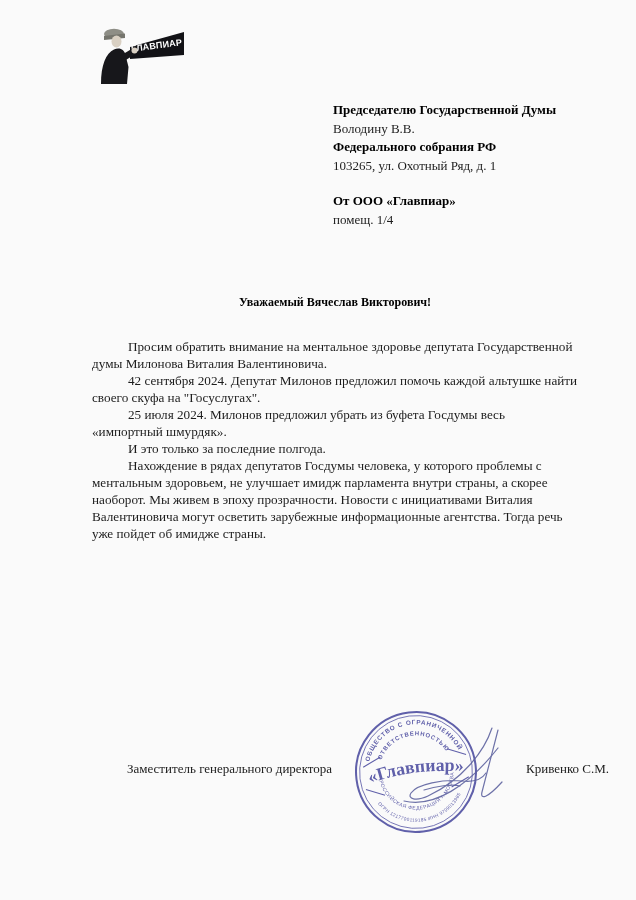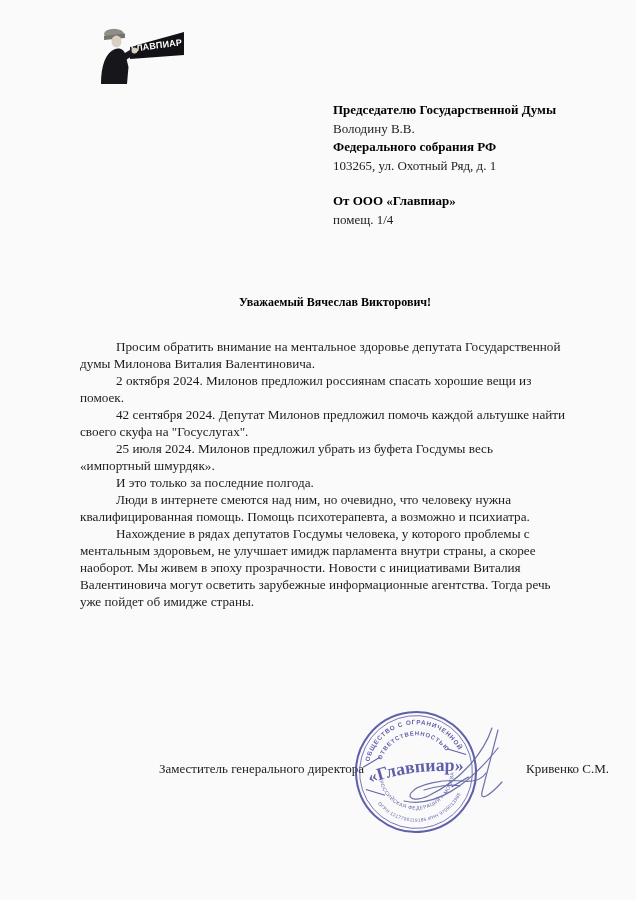--- a/index.html
+++ b/index.html
@@ -20,27 +20,27 @@
     font-size: 13px; line-height: 18.5px;
   }
   .addr-line { white-space: nowrap; }
   .addr-line.bold { font-weight: bold; color: #000; }
   .sender-block { margin-top: 17px; }
   .salutation {
     position: absolute; left: 92px; top: 295px; width: 486px;
     text-align: center; font-weight: bold; font-size: 12px; color: #000;
   }
   .body-text {
-    position: absolute; left: 80px; top: 338px; width: 487px;
+    position: absolute; left: 92px; top: 338px; width: 487px;
     font-size: 13.2px; line-height: 17px; text-align: left;
   }
   .body-text p { margin: 0; text-indent: 36px; }
   .footer-title {
     position: absolute; left: 127px; top: 761px;
-    font-size: 13px; white-space: nowrap; margin-left: 32px;
+    font-size: 13px; white-space: nowrap;
   }
   .signer-name {
     position: absolute; left: 526px; top: 761px;
     font-size: 13px; white-space: nowrap;
   }
   .stamp { position: absolute; left: 353px; top: 709px; width: 126px; height: 126px; opacity: 0.88; }
   .signature { position: absolute; left: 396px; top: 724px; width: 120px; height: 96px; }
   .stamp text { font-family: "Liberation Sans", sans-serif; }
   .stamp .center-word { font-family: "Liberation Serif", serif; }
 </style>
@@ -78,25 +78,23 @@
     <div class="sender-block">
       <div class="addr-line bold">От ООО «Главпиар»</div>
       <div class="addr-line">помещ. 1/4</div>
     </div>
   </div>
 
   <div class="salutation">Уважаемый Вячеслав Викторович!</div>
 
   <div class="body-text">
     <p>Просим обратить внимание на ментальное здоровье депутата Государственной думы Милонова Виталия Валентиновича.</p>
-    <p>2 октября 2024. Милонов предложил россиянам спасать хорошие вещи из помоек.</p>
     <p>42 сентября 2024. Депутат Милонов предложил помочь каждой альтушке найти своего скуфа на "Госуслугах".</p>
     <p>25 июля 2024. Милонов предложил убрать из буфета Госдумы весь «импортный шмурдяк».</p>
     <p>И это только за последние полгода.</p>
-    <p>Люди в интернете смеются над ним, но очевидно, что человеку нужна квалифицированная помощь. Помощь психотерапевта, а возможно и психиатра.</p>
     <p>Нахождение в рядах депутатов Госдумы человека, у которого проблемы с ментальным здоровьем, не улучшает имидж парламента внутри страны, а скорее наоборот. Мы живем в эпоху прозрачности. Новости с инициативами Виталия Валентиновича могут осветить зарубежные информационные агентства. Тогда речь уже пойдет об имидже страны.</p>
   </div>
 
   <div class="footer-title">Заместитель генерального директора</div>
 
   <div class="stamp">
     <svg viewBox="0 0 124 124" width="126" height="126">
       <defs>
         <path id="arcTopOuter" d="M15,62 A47,47 0 1 1 109,62"></path>
         <path id="arcTopInner" d="M26,62 A36,36 0 1 1 98,62"></path>

